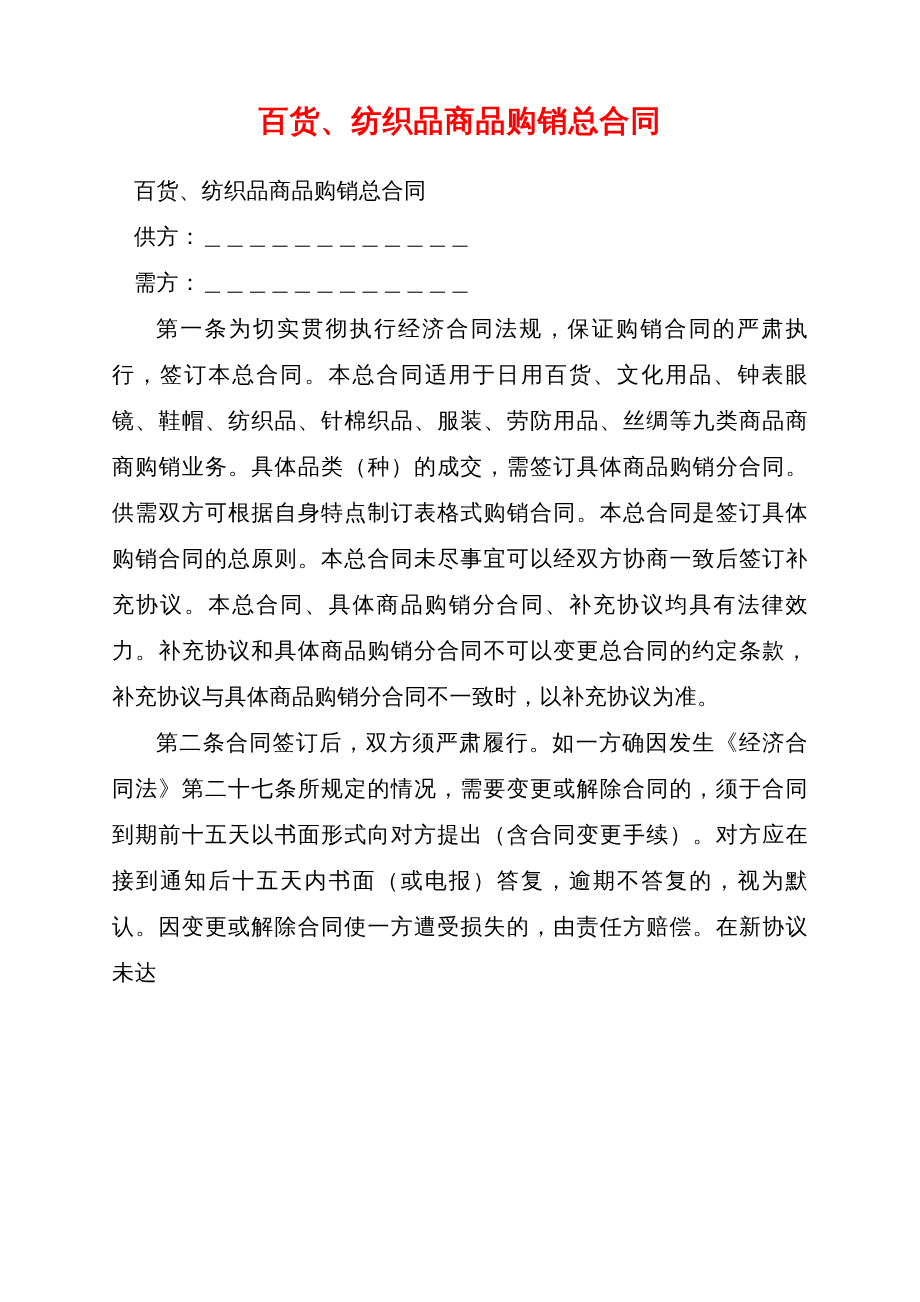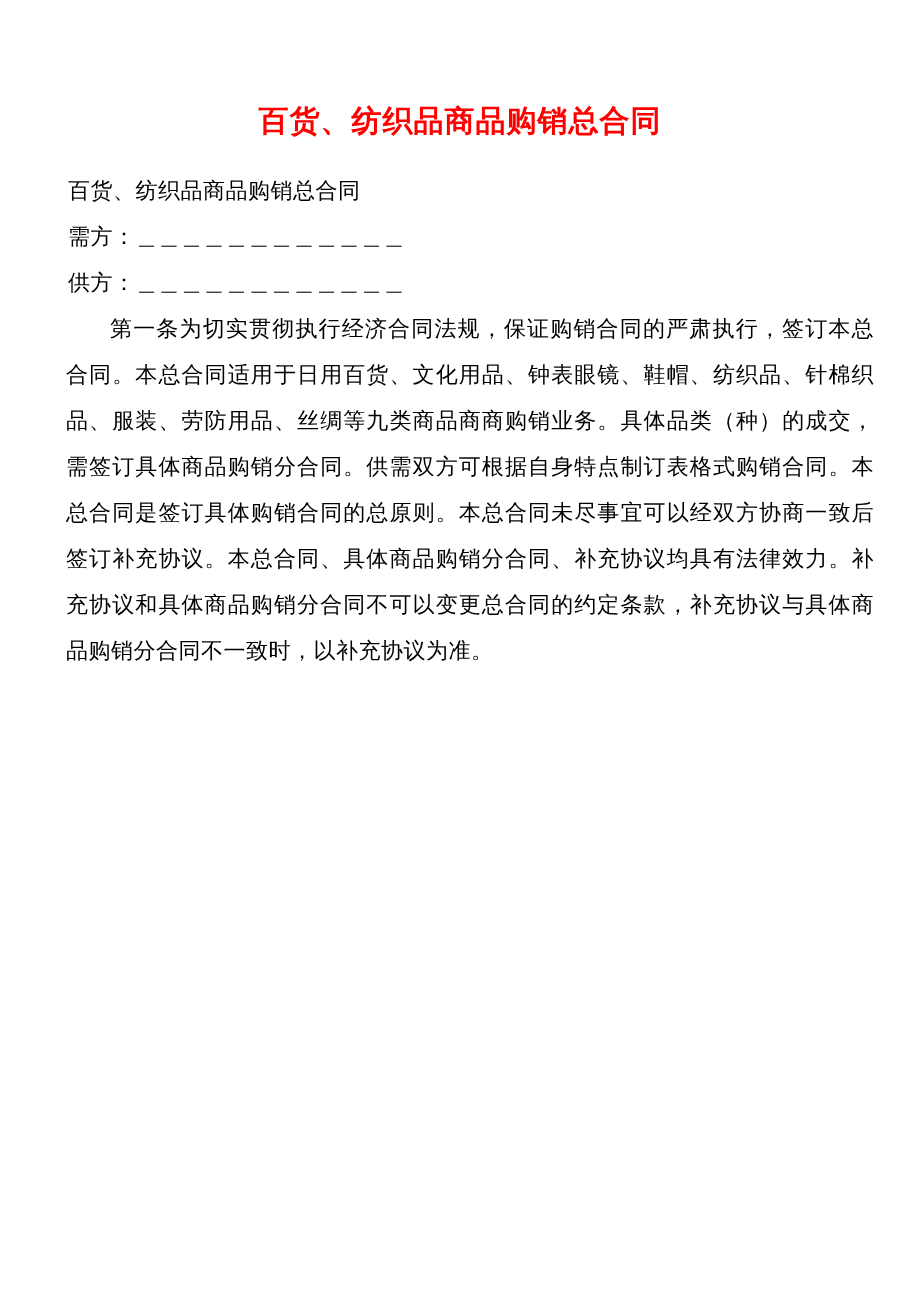--- a/index.html
+++ b/index.html
@@ -12,21 +12,21 @@
     height: 1302px;
     font-family: "DejaVu Serif", "Liberation Serif", serif;
     color: #000000;
     overflow: hidden;
   }
   .page {
     position: relative;
     width: 920px;
     height: 1302px;
     box-sizing: border-box;
-    padding: 0 46px;
+    padding: 0 112px;
     background: #ffffff;
   }
   .doc-title {
     margin: 0;
     padding-top: 100px;
     text-align: center;
     color: #ff0000;
     font-size: 30px;
     font-weight: bold;
     letter-spacing: 1px;
@@ -39,39 +39,39 @@
   p.para {
     margin: 0 0 0 0;
     font-size: 22px;
     line-height: 46px;
     text-align: justify;
     text-justify: inter-ideograph;
     letter-spacing: 0.5px;
   }
   p.indent {
     text-indent: 44px;
-    margin-left: 20px;
   }
   p.field {
     text-indent: 22px;
   }
 </style>
 </head>
 <body>
 
 <div class="page">
 
   <h1 class="doc-title">百货、纺织品商品购销总合同</h1>
 
   <div class="body-block">
 
     <p class="para field">百货、纺织品商品购销总合同</p>
 
 
+    <p class="para field">供方：＿＿＿＿＿＿＿＿＿＿＿＿</p>
+
     <p class="para field">需方：＿＿＿＿＿＿＿＿＿＿＿＿</p>
-
-    <p class="para field">供方：＿＿＿＿＿＿＿＿＿＿＿＿</p>
 
     <p class="para indent">第一条为切实贯彻执行经济合同法规，保证购销合同的严肃执行，签订本总合同。本总合同适用于日用百货、文化用品、钟表眼镜、鞋帽、纺织品、针棉织品、服装、劳防用品、丝绸等九类商品商商购销业务。具体品类（种）的成交，需签订具体商品购销分合同。供需双方可根据自身特点制订表格式购销合同。本总合同是签订具体购销合同的总原则。本总合同未尽事宜可以经双方协商一致后签订补充协议。本总合同、具体商品购销分合同、补充协议均具有法律效力。补充协议和具体商品购销分合同不可以变更总合同的约定条款，补充协议与具体商品购销分合同不一致时，以补充协议为准。</p>
 
+    <p class="para indent">第二条合同签订后，双方须严肃履行。如一方确因发生《经济合同法》第二十七条所规定的情况，需要变更或解除合同的，须于合同到期前十五天以书面形式向对方提出（含合同变更手续）。对方应在接到通知后十五天内书面（或电报）答复，逾期不答复的，视为默认。因变更或解除合同使一方遭受损失的，由责任方赔偿。在新协议未达</p>
 
   </div>
 </div>
 
 </body></html>

